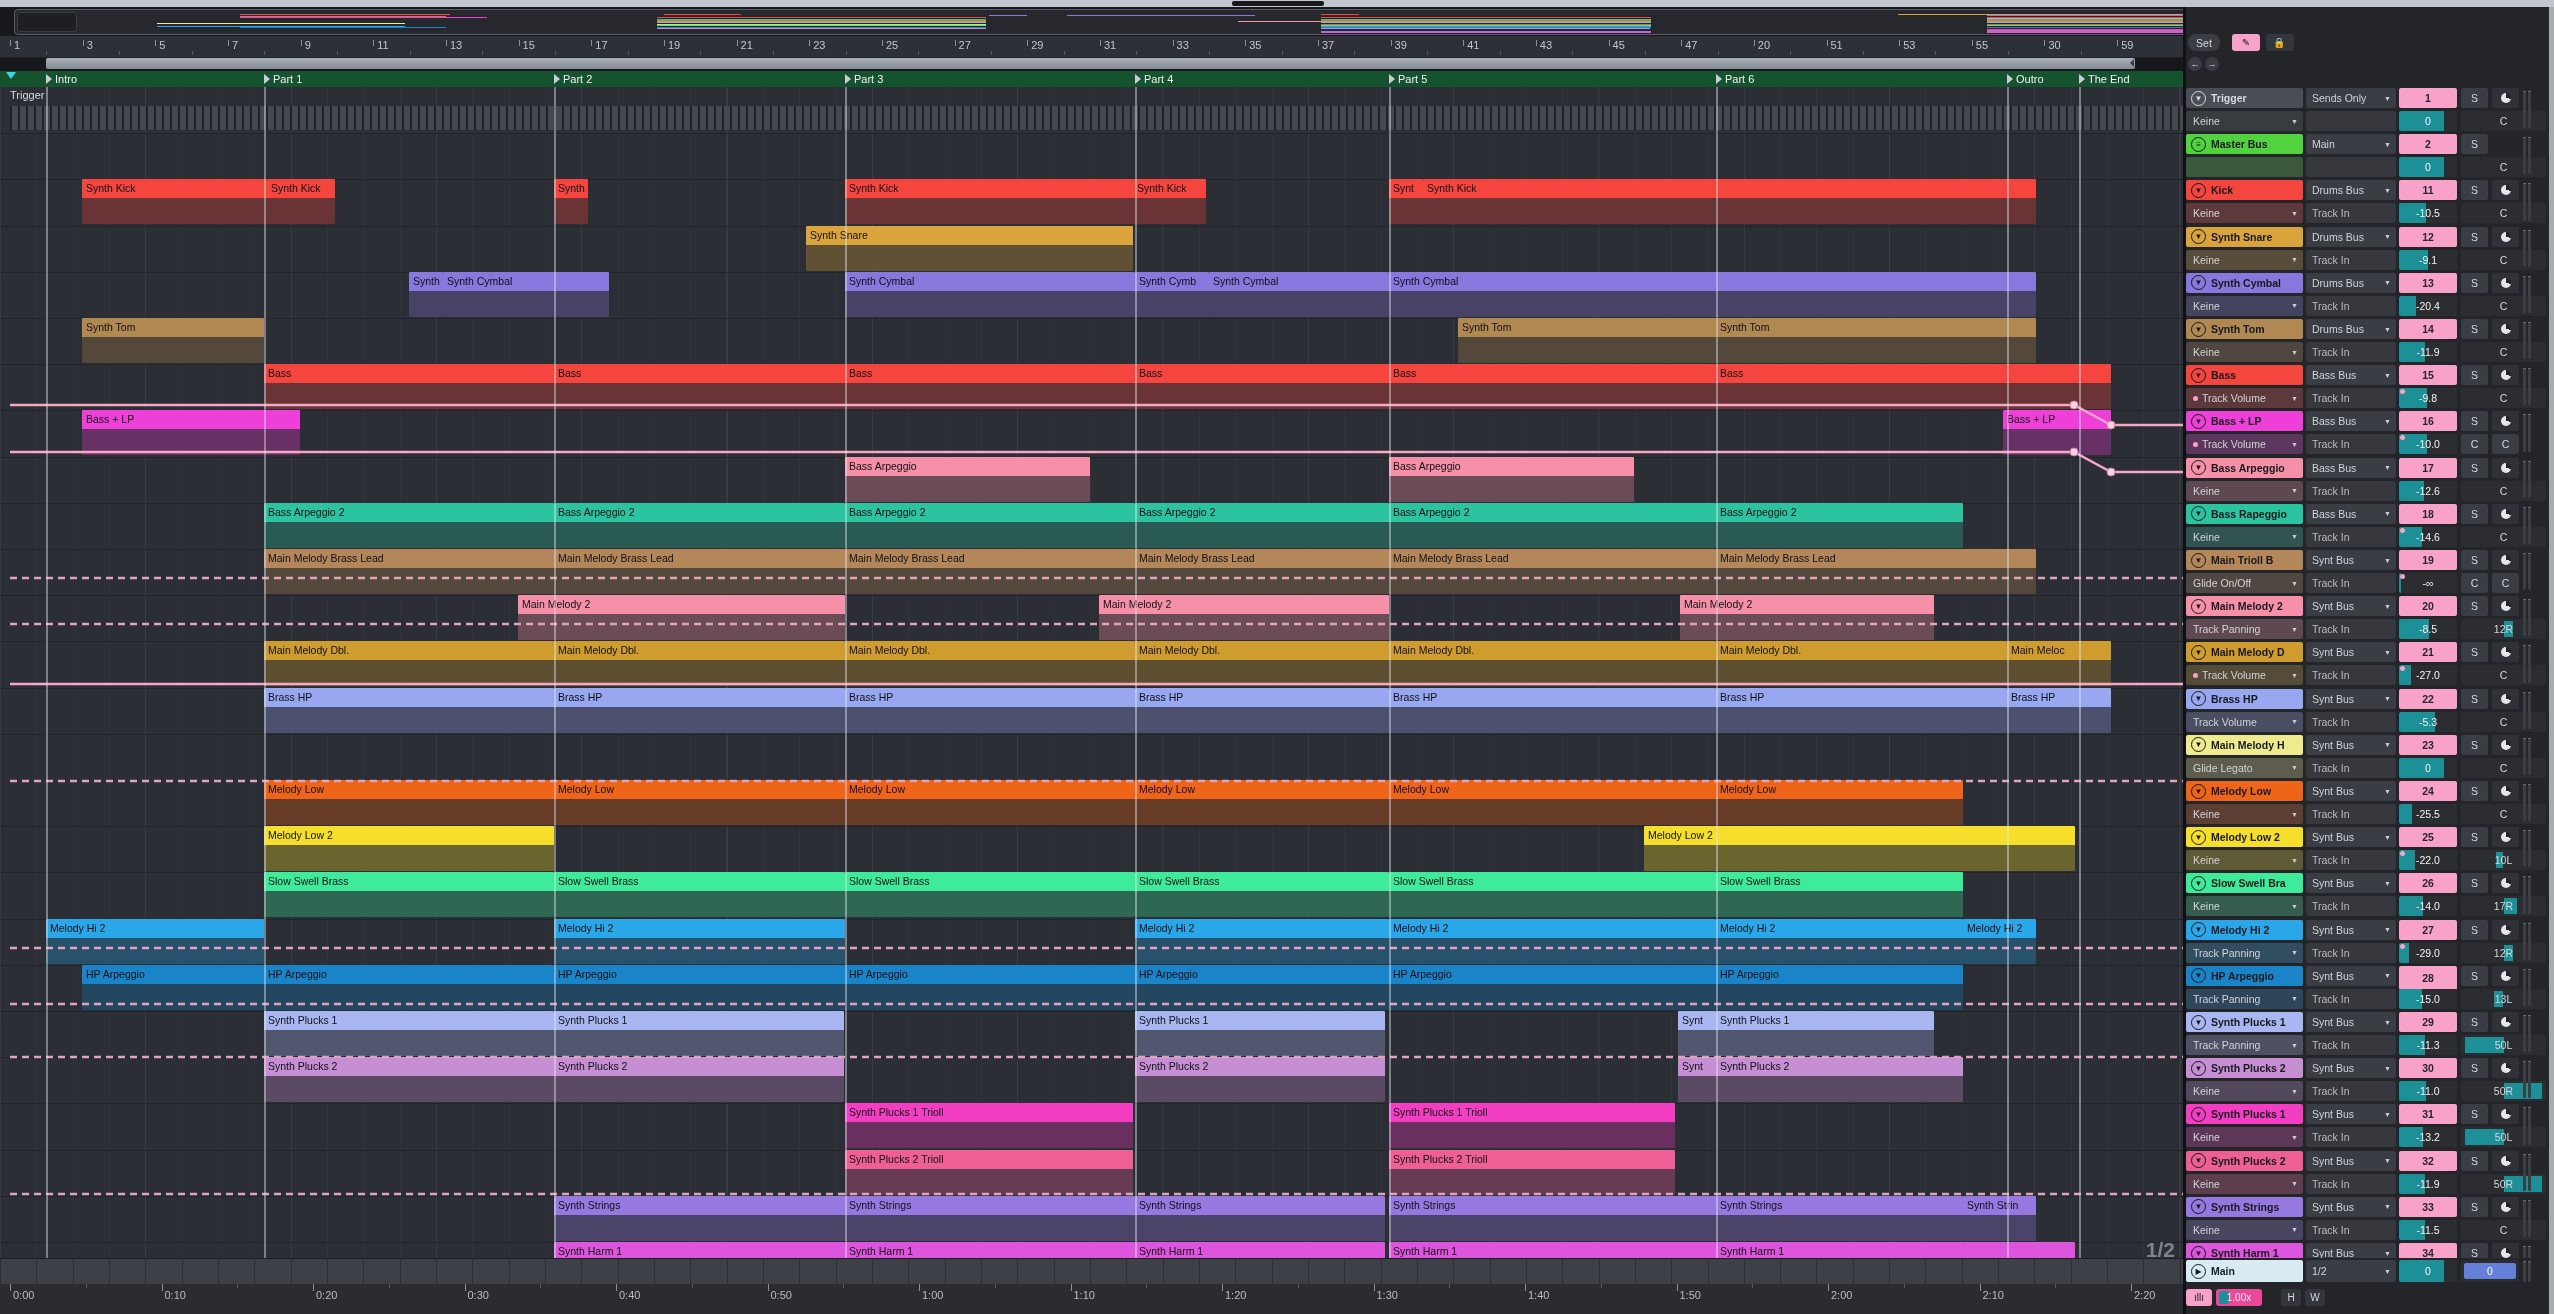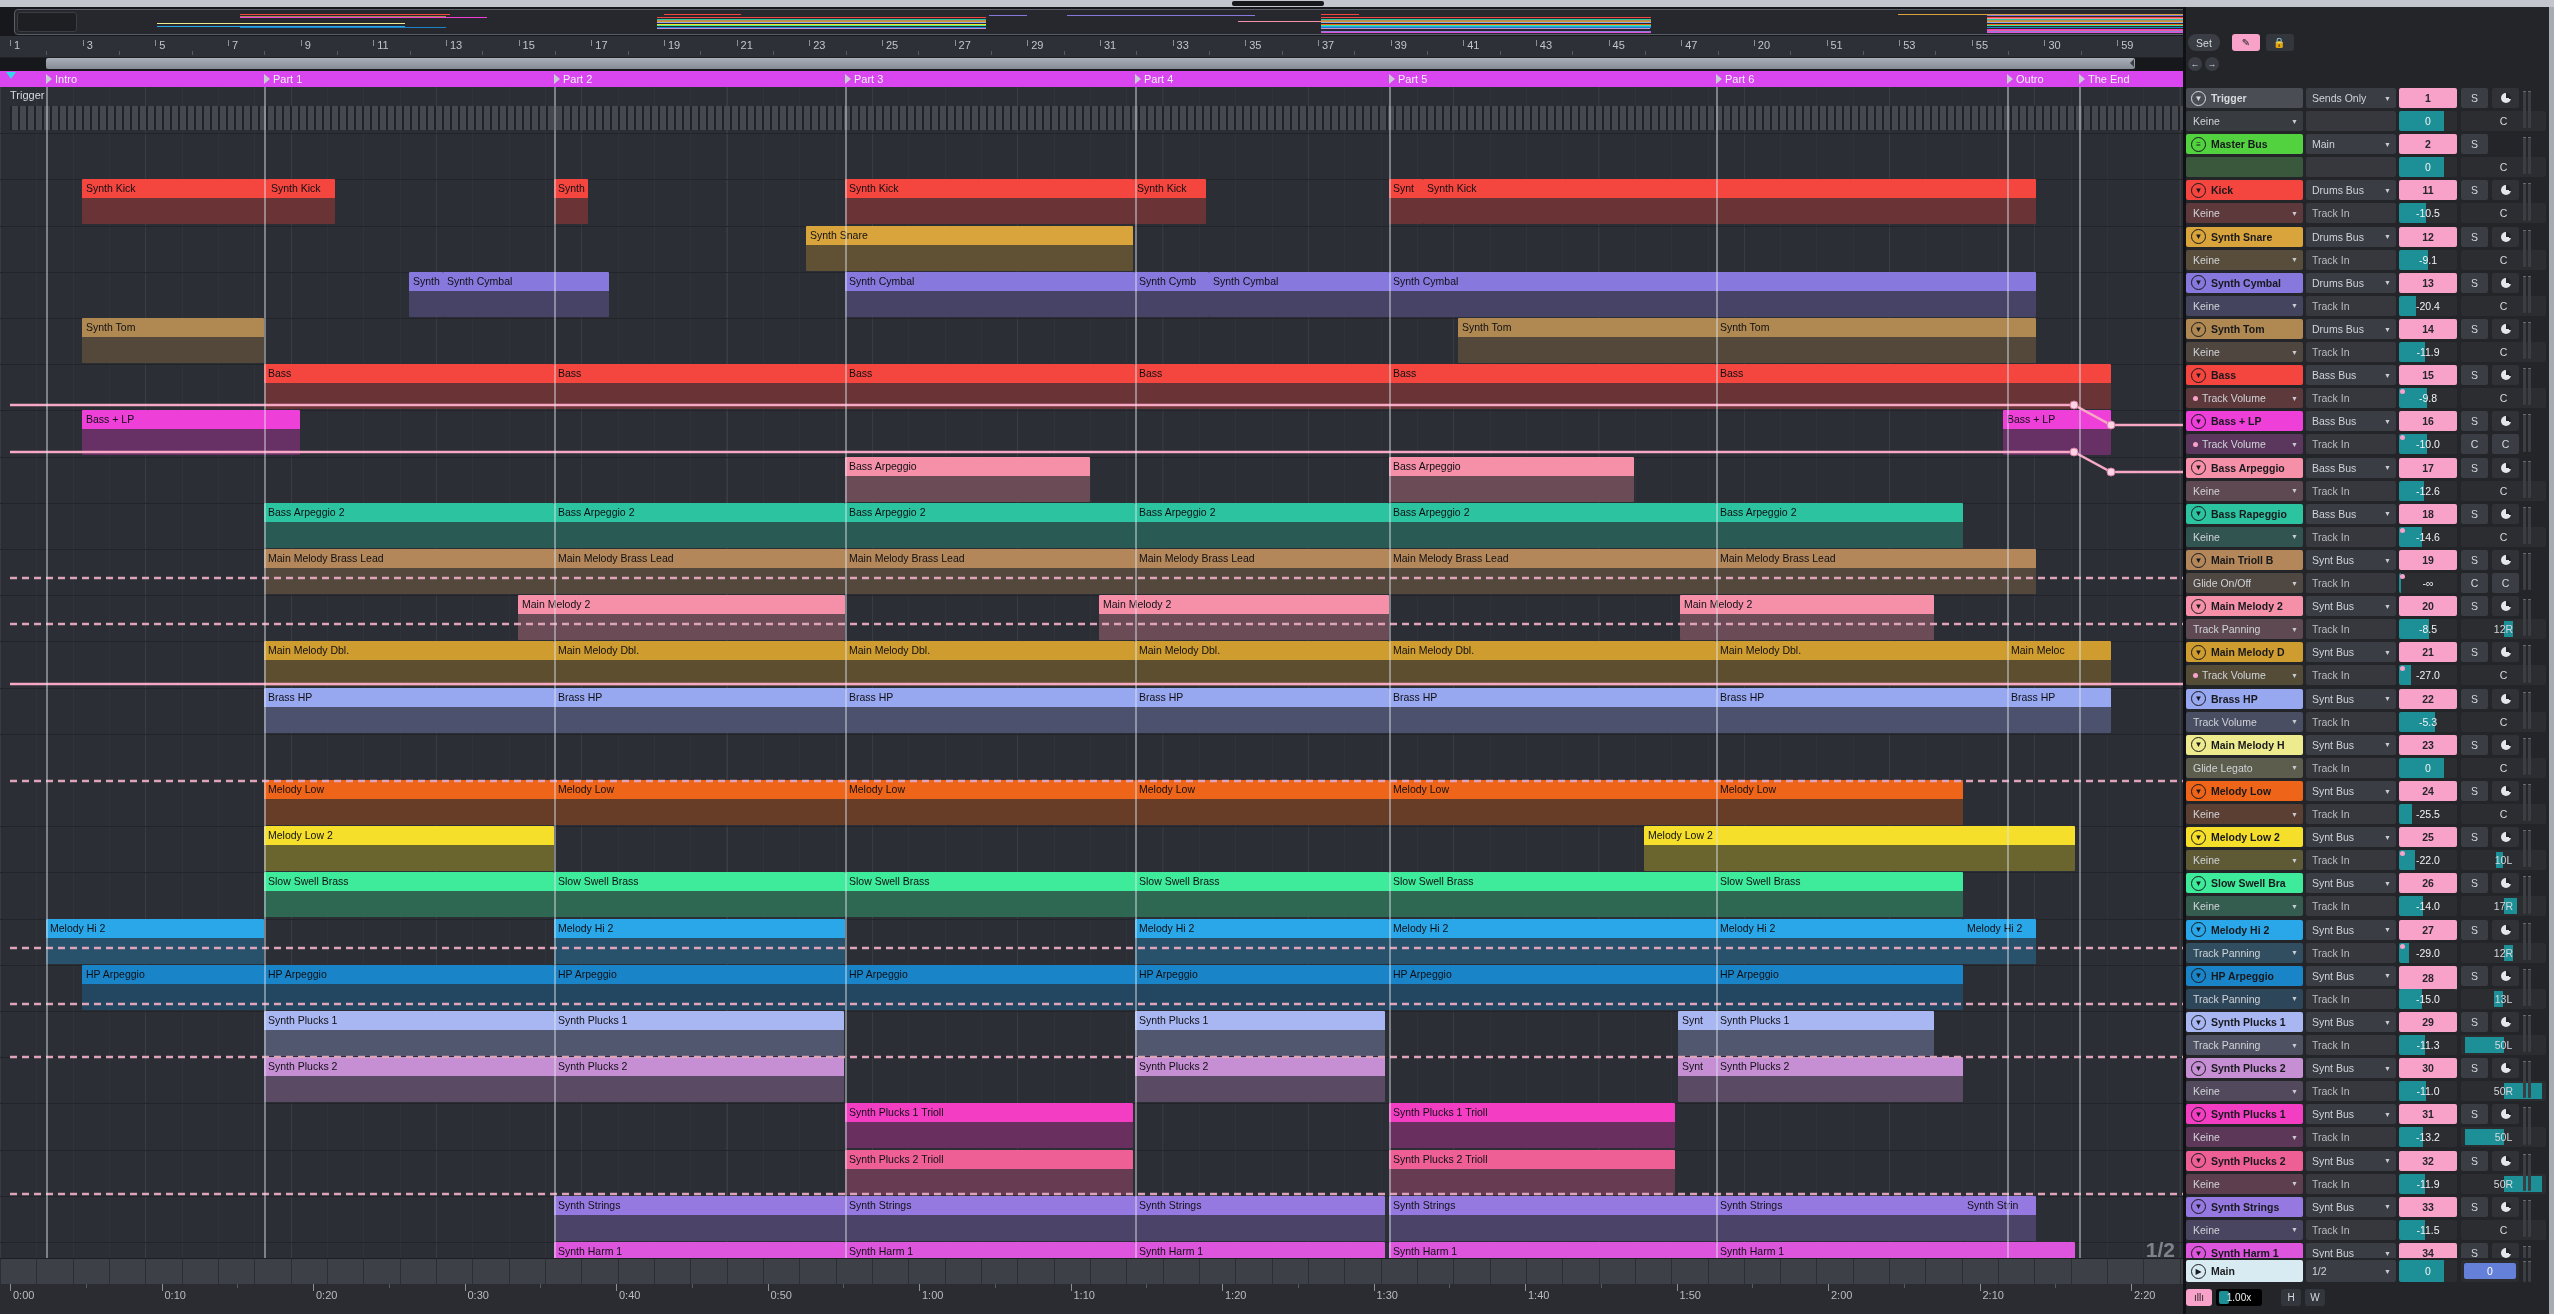--- a/index.html
+++ b/index.html
@@ -10,21 +10,21 @@
   #top-notch{left:1232px;top:1px;width:92px;height:5px;background:#17181b;border-radius:2px;}
   #right-edge{left:2549px;top:7px;width:5px;height:1307px;background:#a7abb2;}
   #overview{left:14px;top:9px;width:2528px;height:24px;background:#26282d;border:1px solid #5a5e66;border-radius:4px;}
   #ov-startbox{left:2px;top:2px;width:58px;height:18px;background:#1d1f23;border-radius:3px;border:1px solid #3a3d43;}
   #bar-ruler{left:0;top:36px;width:2185px;height:21px;background:#2d3036;border-bottom:1px solid #1f2125;}
   .bar-num{position:absolute;top:3px;font-size:11px;color:#c2c6cc;}
   .bar-tick{position:absolute;top:4px;width:1px;height:6px;background:#8b8f96;}
   .bar-mtick{position:absolute;top:15px;width:1px;height:4px;background:#565a61;}
   #loop-brace{left:46px;top:58px;height:11px;background:linear-gradient(#aab0ba,#858b95);border-radius:2px;}
   #loop-brace:after{content:"";position:absolute;right:1px;top:1px;border:4px solid transparent;border-right-color:#3a3d43;}
-  #loc-strip{left:0;top:71px;width:2509px;height:16px;background:#d946ef;border-bottom:1px solid #3b82f6;}
+  #loc-strip{left:0;top:71px;width:2509px;height:16px;background:#14532d;border-bottom:1px solid #3b82f6;}
   .loc-flag{position:absolute;top:1px;height:14px;display:flex;align-items:center;gap:3px;}
   .loc-tri{width:0;height:0;border-left:6px solid #c9ced6;border-top:5px solid transparent;border-bottom:5px solid transparent;}
   .loc-txt{font-size:11px;color:#f0f1f4;white-space:nowrap;}
   #playhead-tri{left:6px;top:72px;width:0;height:0;border-top:7px solid #35d8e8;border-left:5px solid transparent;border-right:5px solid transparent;}
   #tracks{left:0;top:87px;width:2185px;height:1171px;background:#2b2e34;overflow:hidden;
     background-image:
       repeating-linear-gradient(90deg, rgba(255,255,255,0.045) 0 1px, transparent 1px 145.3px),
       repeating-linear-gradient(90deg, rgba(255,255,255,0.022) 0 1px, transparent 1px 36.33px);}
   .trow{position:absolute;left:0;width:2185px;height:46.2px;border-bottom:1px solid #22242a;}
   .clip{position:absolute;top:0;height:45px;border-radius:1px;overflow:hidden;}
@@ -1615,20 +1615,20 @@
         <div style="position: absolute; inset: 3px; background: rgb(100, 128, 216); border-radius: 2px;"></div>
         <div class="voltxt">0</div>
       </div>
       <div class="meterbar" style="left: 337px; top: 1px; height: 20px;"></div>
       <div class="meterbar" style="left: 342px; top: 1px; height: 20px;"></div>
     </div>
     <div style="position: absolute; left: 0px; top: 1280px; width: 363px; height: 24px;">
       <div class="sqbtn" style="left: 0px; top: 2px; width: 26px; height: 17px; background: rgb(248, 162, 202); color: rgb(34, 34, 34); position: absolute;">
         <div>ıllı</div>
       </div>
-      <div class="sqbtn" style="left: 30px; top: 2px; width: 46px; height: 17px; position: absolute; background: #000000; color: rgb(236, 238, 240);">
+      <div class="sqbtn" style="left: 30px; top: 2px; width: 46px; height: 17px; position: absolute; background: #ec4899; color: rgb(236, 238, 240);">
         <div style="position: absolute; left: 3px; top: 2px; width: 10px; bottom: 2px; background: rgb(29, 143, 150); border-radius: 2px;"></div>
         <div class="voltxt" style="position: relative;">1.00x</div>
       </div>
       <div class="sqbtn" style="left: 95px; top: 2px; width: 20px; height: 17px; position: absolute;">H</div>
       <div class="sqbtn" style="left: 119px; top: 2px; width: 20px; height: 17px; position: absolute;">W</div>
     </div>
   </div>
 
 </body></html>

